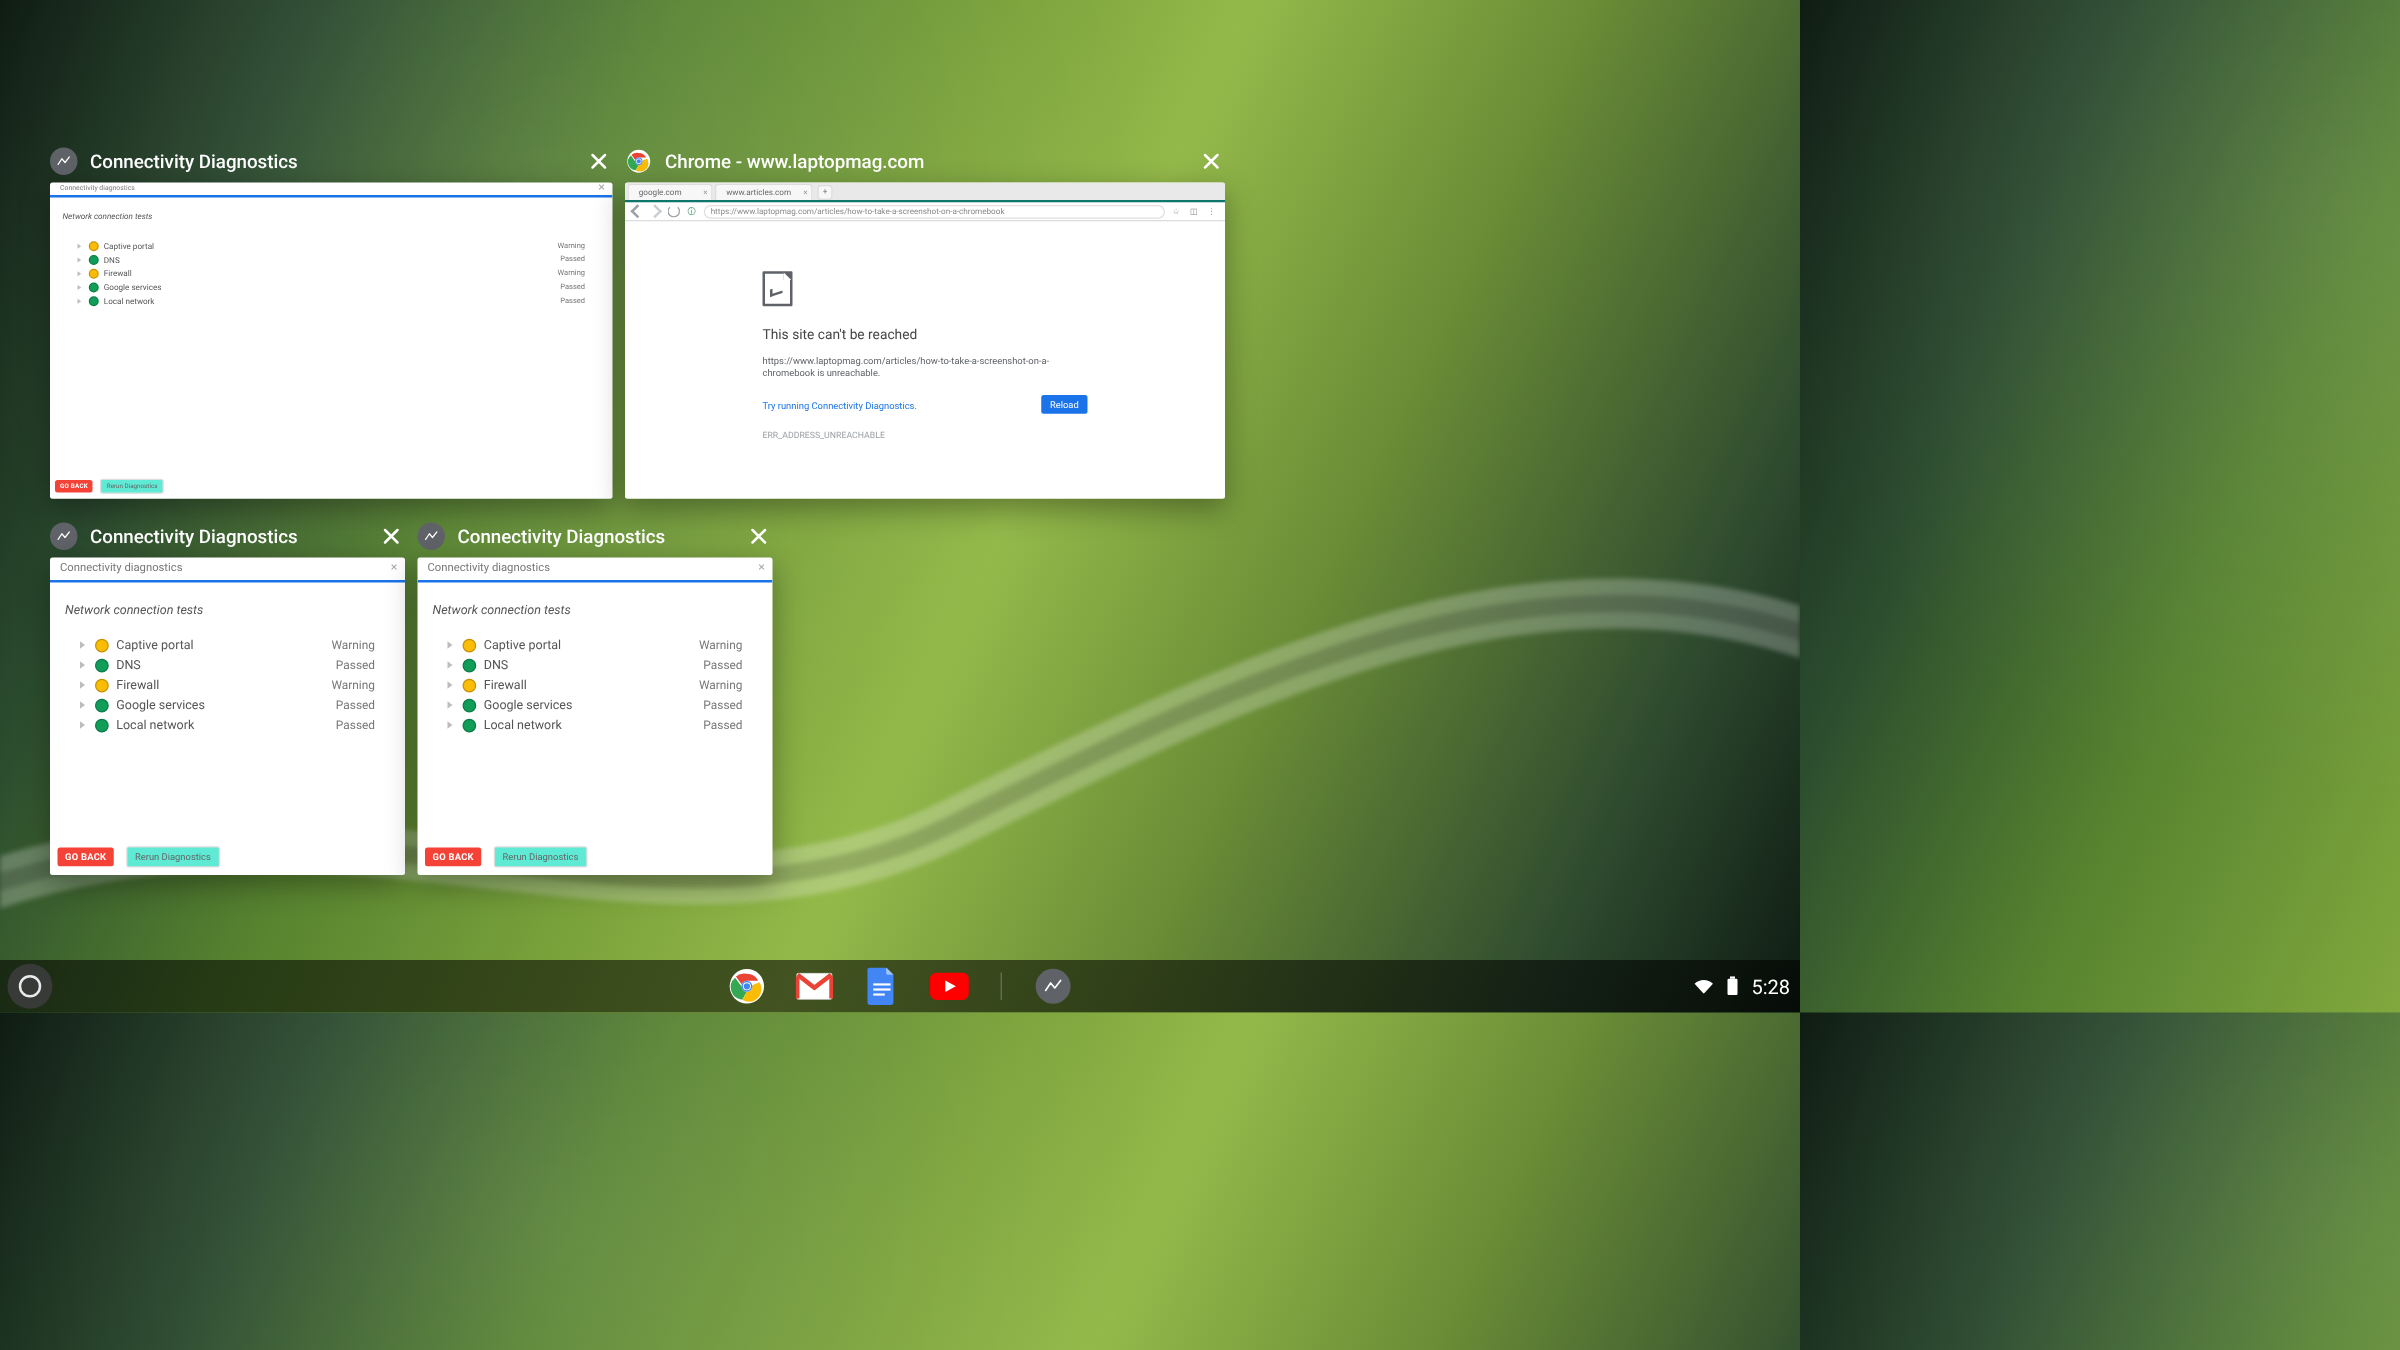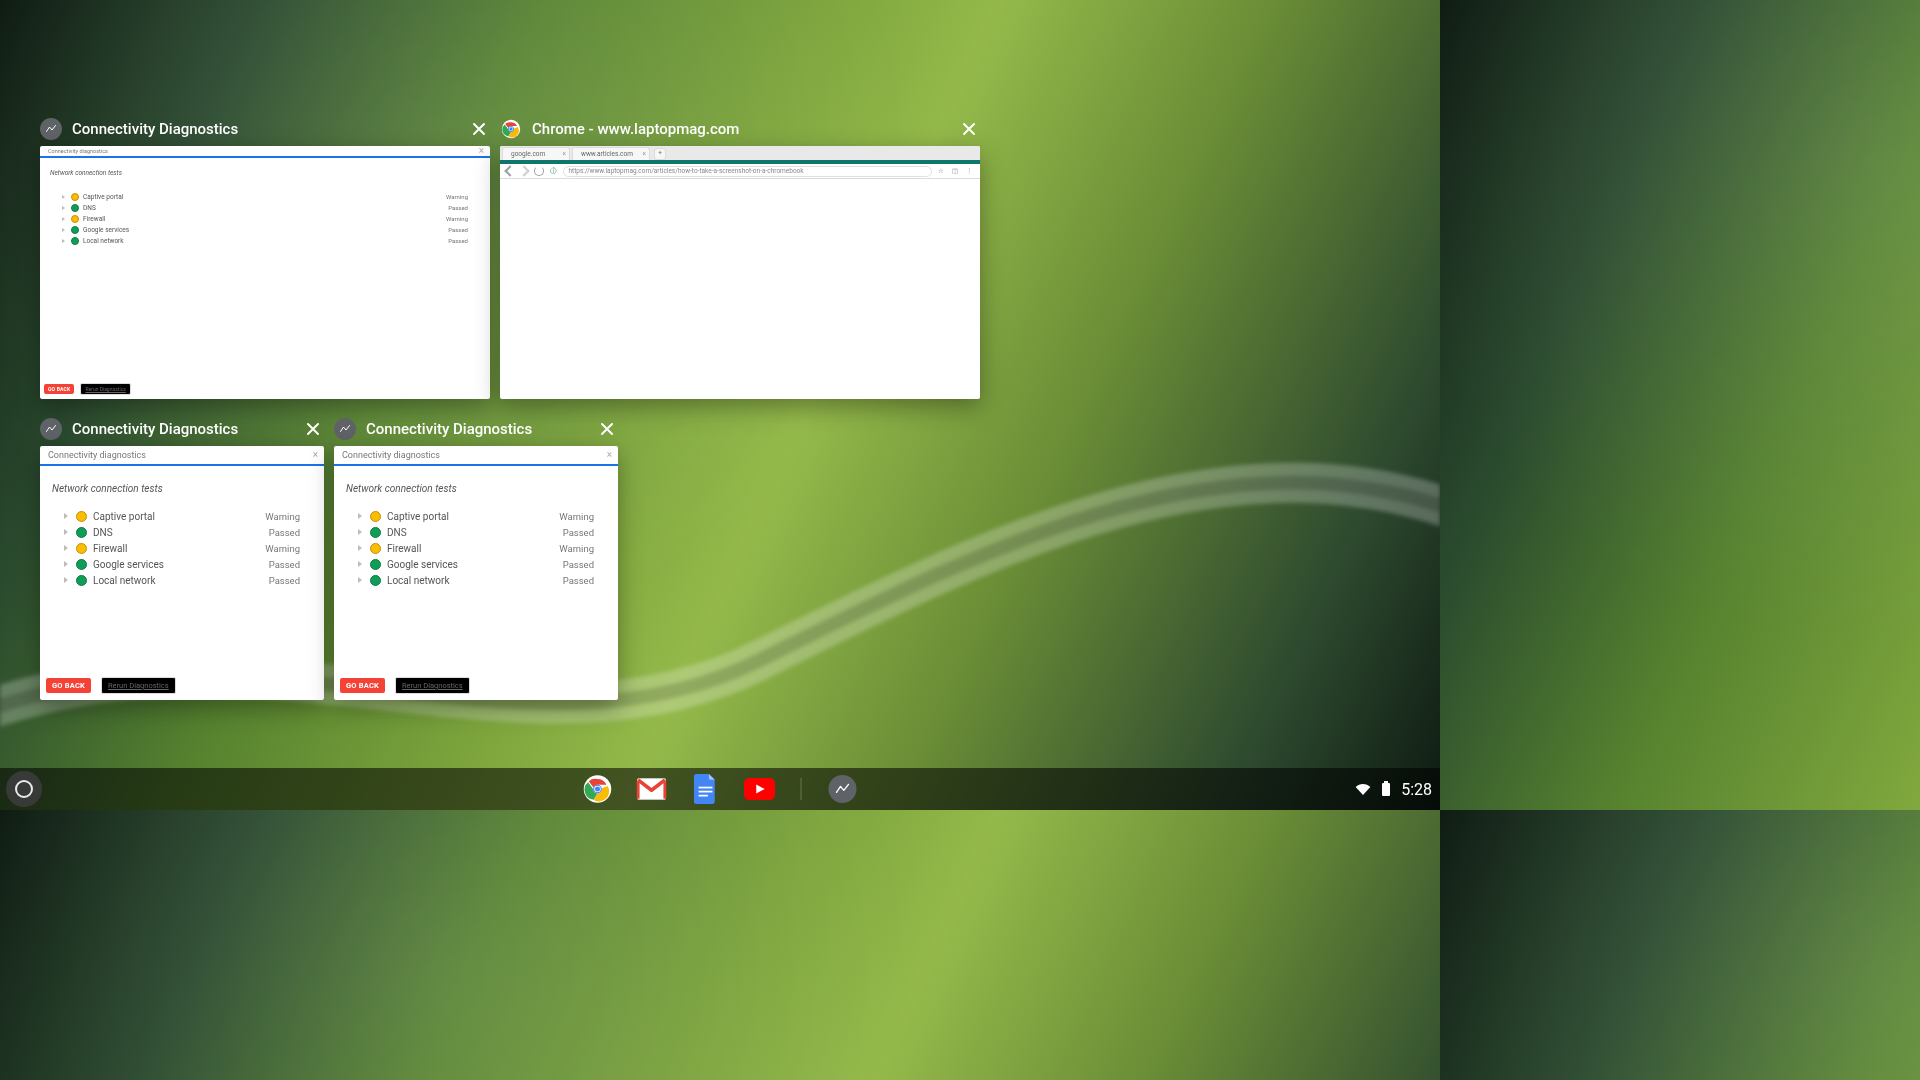--- a/index.html
+++ b/index.html
@@ -56,24 +56,24 @@
   .cd-list li{display:flex;align-items:center;height:16px;gap:6px;}
   .chev{width:0;height:0;border-top:3px solid transparent;border-bottom:3px solid transparent;border-left:4px solid #bdbdbd;margin-right:2px;}
   .dot{width:9px;height:9px;border-radius:50%;display:inline-block;}
   .dot.pass{background:#0f9d58;border:1px solid #0c7c46;}
   .dot.warn{background:#fbbc04;border:1px solid #c79102;}
   .label{flex:1;color:#555;}
   .status{color:#777;font-size:9.5px;text-align:right;min-width:40px;}
   .cd-footer{display:flex;gap:10px;padding:6px;align-items:center;}
   .btn{font-size:7.5px;padding:3px 6px;border-radius:2px;}
   .btn.red{background:#f44336;color:#fff;font-weight:700;letter-spacing:.2px;}
-  .btn.ghost{background:#000000;color:#666;border:1px solid #ddd;text-decoration:underline;}
-
-  
-  .chrome-top{height:14px;background:#e9e9e9;border-bottom:4px solid #0f766e;display:flex;align-items:flex-end;font-size:6.5px;color:#666;}
+  .btn.ghost{background:#5eead4;color:#666;border:1px solid #ddd;}
+
+  
+  .chrome-top{height:14px;background:#e9e9e9;border-bottom:2px solid #0f766e;display:flex;align-items:flex-end;font-size:6.5px;color:#666;}
   .chrome-tab{height:12px;line-height:12px;background:#f7f7f7;border:1px solid #dcdcdc;border-bottom:none;border-radius:3px 3px 0 0;padding:0 8px;margin-left:2px;position:relative;}
   .chrome-tab .tx{position:absolute;right:3px;top:0;color:#999;}
   .chrome-newtab{width:10px;height:10px;line-height:9px;text-align:center;border:1px solid #dcdcdc;border-radius:3px;margin:0 0 0 4px;background:#f7f7f7;}
   .chrome-url{height:14px;border-bottom:1px solid #dcdcdc;display:flex;align-items:center;gap:6px;padding:0 6px;font-size:6.5px;color:#888;background:#fff;}
   .nav-arrow{width:6px;height:6px;border-left:2px solid #9aa0a6;border-bottom:2px solid #9aa0a6;transform:rotate(45deg);}
   .nav-arrow.fwd{transform:rotate(-135deg);opacity:.5;}
   .chrome-url .reload{width:8px;height:8px;border:1.5px solid #9aa0a6;border-radius:50%;border-top-color:transparent;}
   .addr{flex:1;border:1px solid #e0e0e0;border-radius:8px;height:9px;line-height:9px;padding:0 5px;}
   .chrome-url .uicons{display:flex;gap:6px;}
   .uicons span{width:8px;height:8px;}
@@ -216,20 +216,28 @@
         <span class="nav-arrow fwd"></span>
         <span class="reload"></span>
         <span style="color:#0c7c46">ⓘ</span>
         <span class="addr">https://www.laptopmag.com/articles/how-to-take-a-screenshot-on-a-chromebook</span>
         <span class="uicons">
           <span>☆</span>
           <span>◫</span>
           <span>⋮</span>
         </span>
       </div>
+      <div class="err-page">
+        <div class="err-ic"></div>
+        <p class="err-h">This site can't be reached</p>
+        <p class="err-p">https://www.laptopmag.com/articles/how-to-take-a-screenshot-on-a-chromebook is unreachable.</p>
+        <span class="err-link">Try running Connectivity Diagnostics.</span>
+        <p class="err-code">ERR_ADDRESS_UNREACHABLE</p>
+        <span class="reload-btn">Reload</span>
+      </div>
     </div>
   </div>
 
   <div class="win win3">
     <div class="title-row">
       <span class="ic diag-ic">
         <svg width="12" height="12" viewBox="0 0 24 24" fill="none">
             <polyline points="3 17 9 8 14 14 21 5" stroke="#fff" stroke-width="2" stroke-linejoin="round" stroke-linecap="round"></polyline>
           </svg>
       </span>

